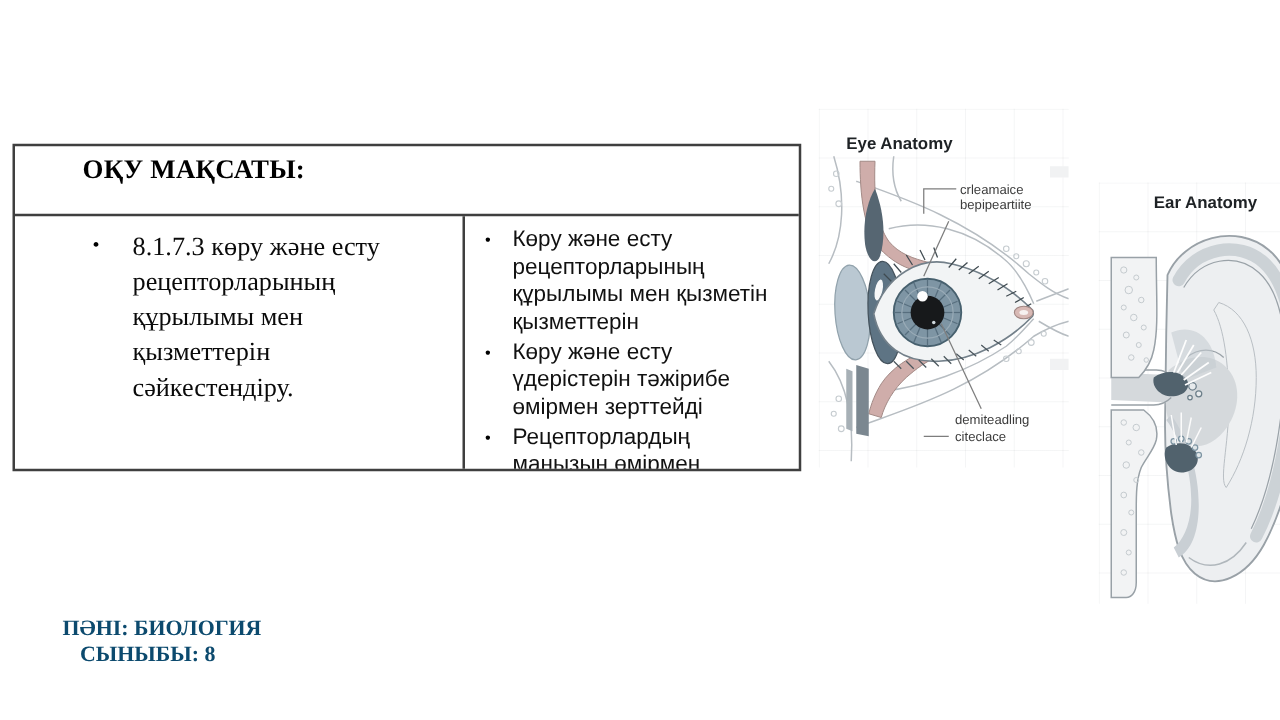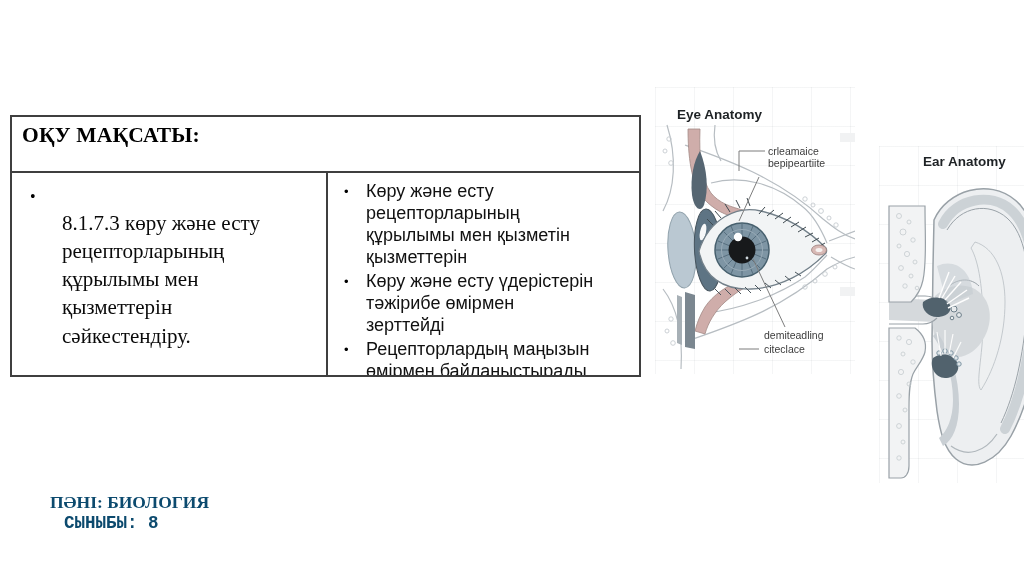--- a/index.html
+++ b/index.html
@@ -1,39 +1,39 @@
 <!DOCTYPE html>
 <html><head>
 <meta charset="utf-8">
 <style>
   html,body{margin:0;padding:0;background:#888;}
   .slide{position:relative;width:1024px;height:576px;background:#ffffff;overflow:hidden;
          font-family:"Liberation Serif",serif;}
   
   .obj-table{position:absolute;left:10px;top:115px;width:631px;border:2px solid #3f3f3f;box-sizing:border-box;}
-  .t-row{display:grid;grid-template-columns:314px 1fr;}
+  .t-row{display:grid;grid-template-columns:314px 1fr;padding-left:44px;}
   .t-head{border-bottom:2px solid #3f3f3f;height:56px;box-sizing:border-box;}
   .t-body{height:202px;box-sizing:border-box;}
   .t-cell{padding:6px 8px 4px 10px;box-sizing:border-box;overflow:hidden;}
   .t-cell.right{border-left:2px solid #3f3f3f;}
   .hdr{font-weight:bold;font-size:21.5px;color:#000;letter-spacing:.2px;white-space:nowrap;}
   .blist{margin:0;padding:0;list-style:none;}
   .bitem{display:flex;align-items:flex-start;margin:0 0 2px 0;}
   .bullet{flex:0 0 auto;color:#000;}
   .col1 .bitem{font-size:21px;line-height:1.34;color:#0a0a0a;}
   .col1 .bullet{width:32px;padding-left:8px;font-size:16px;line-height:1.8;}
-  .col1 .btext{width:235px;margin-top:26px;}
+  .col1 .btext{width:235px;}
   .col2 .bitem{font-family:"Liberation Sans",sans-serif;font-size:18px;line-height:1.22;color:#111;}
   .col2 .bullet{width:22px;padding-left:6px;font-size:13px;line-height:1.7;}
   .col2 .btext{width:230px;}
   .col1{padding-top:10px;}
   .col2{padding-top:8px;}
   
   .footer{position:absolute;left:50px;top:492px;font-weight:bold;font-size:17.5px;color:#0c4a6e;line-height:1.22;}
-  .footer .line2{margin-left:14px;font-family:Liberation Mono, monospace;}
+  .footer .line2{margin-left:14px;}
   
   .diagram-panel{position:absolute;
     background-image:linear-gradient(to right,rgba(120,130,140,.08) 1px,transparent 1px),
                      linear-gradient(to bottom,rgba(120,130,140,.08) 1px,transparent 1px);
     background-size:39px 39px;}
   .eye-panel{left:655px;top:87px;width:200px;height:287px;}
   .ear-panel{left:879px;top:98px;width:172px;height:337px;margin-top:48px;}
   svg{display:block;}
   .dgm-title{font-family:"Liberation Sans",sans-serif;font-weight:bold;font-size:13.5px;fill:#1e2225;}
   .dgm-label{font-family:"Liberation Sans",sans-serif;font-size:10.5px;fill:#3c3c3c;}

